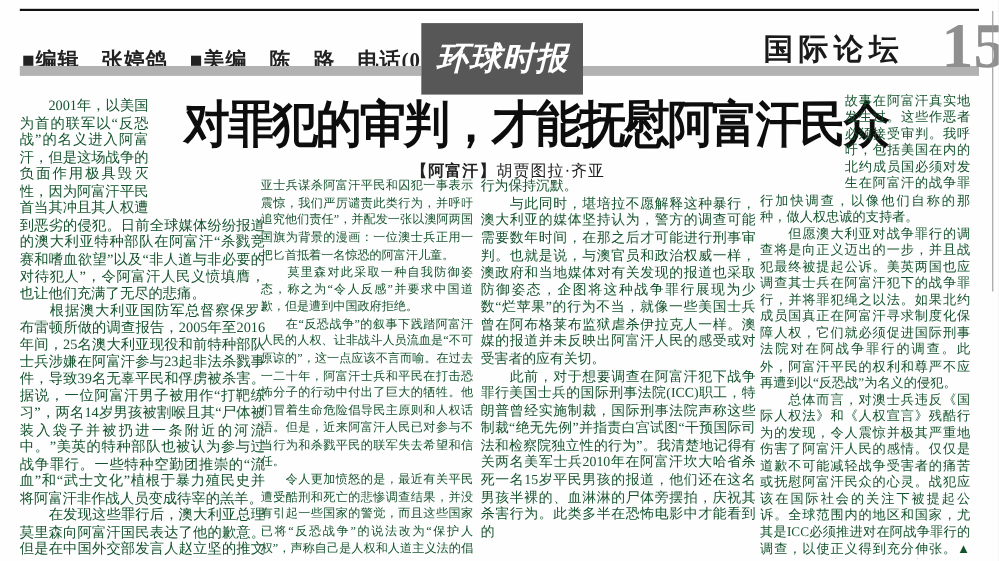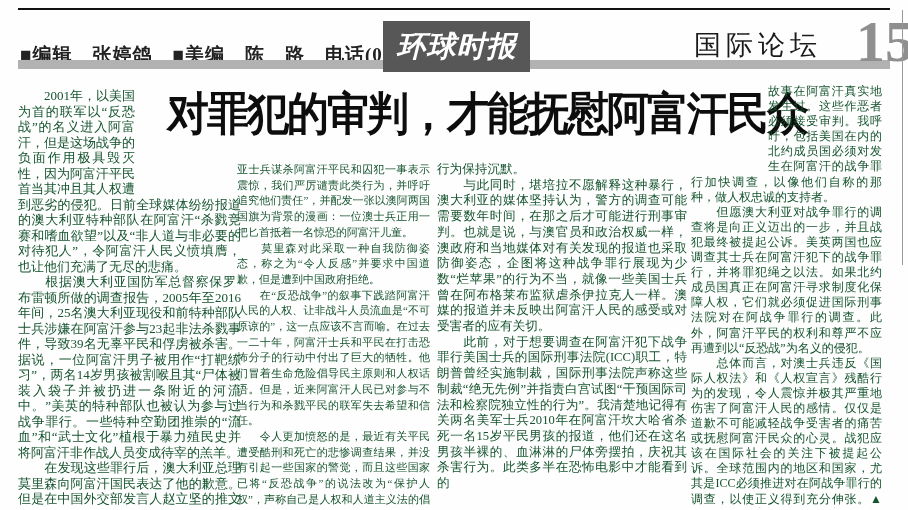--- a/index.html
+++ b/index.html
@@ -7,26 +7,26 @@
     position:relative;width:908px;height:510px;background:#fefefe;
     overflow:hidden;font-family:"Liberation Serif",serif;color:#1e1e1e;
   }
   .toprule{position:absolute;left:18px;top:8px;width:872px;height:2px;background:#111;}
   .issue-line{position:absolute;left:55px;top:20px;font-size:13.5px;font-weight:bold;letter-spacing:1px;color:#222;}
   .editor-line{position:absolute;left:20px;top:42px;font-size:19px;font-weight:bold;letter-spacing:1px;color:#222;}
   .graybar{position:absolute;height:9px;background:#b2b2b2;top:60px;}
   .graybar.left{left:18px;width:365px;}
   .graybar.right{left:530px;width:360px;}
   .masthead{
-    position:absolute;left:383px;top:21px;width:147px;height:51px;background:#575757;
+    position:absolute;left:383px;top:21px;width:147px;height:65px;background:#575757;
     color:#fff;display:flex;align-items:center;justify-content:center;
     font-size:29px;font-weight:bold;font-style:italic;letter-spacing:1px;
     font-family:"Liberation Serif",serif;
   }
-  .section-title{position:absolute;left:694px;top:27px;font-size:27px;font-weight:normal;letter-spacing:5px;color:#1a1a1a;}
+  .section-title{position:absolute;left:694px;top:27px;font-size:27px;font-weight:bold;letter-spacing:5px;color:#1a1a1a;}
   .page-number{position:absolute;left:828px;top:8px;font-size:58px;font-weight:bold;color:#8f8f8f;font-family:"Liberation Serif",serif;margin-left:28px;}
   .edge-rule{position:absolute;left:902px;top:10px;width:1px;height:255px;background:#9a9a9a;}
 
   .headline{
     position:absolute;left:167px;top:80px;width:625px;height:62px;
     font-family:"Liberation Sans",sans-serif;font-weight:900;font-size:42px;
     letter-spacing:-2px;color:#0d0d0d;white-space:nowrap;line-height:62px;
     transform:scaleY(1.08);transform-origin:top left;
   }
   .byline{position:absolute;left:237px;top:146px;width:450px;text-align:center;font-size:14.5px;color:#222;letter-spacing:1px;}
@@ -55,20 +55,23 @@
   <div class="graybar right"></div>
 
   <div class="masthead">环球时报</div>
 
   <div class="section-title">国际论坛</div>
   <div class="page-number">15</div>
   <div class="edge-rule"></div>
 
   <div class="headline">对罪犯的审判，才能抚慰阿富汗民众</div>
 
+  <div class="byline">
+    <span class="tag">【阿富汗】</span><span>胡贾图拉·齐亚</span>
+  </div>
 
   <div class="col col1">
     <div class="hl-spacer"></div>
     <span class="txt">　　2001年，以美国为首的联军以“反恐战”的名义进入阿富汗，但是这场战争的负面作用极具毁灭性，因为阿富汗平民首当其冲且其人权遭到恶劣的侵犯。日前全球媒体纷纷报道的澳大利亚特种部队在阿富汗“杀戮竞赛和嗜血欲望”以及“非人道与非必要的对待犯人”，令阿富汗人民义愤填膺，也让他们充满了无尽的悲痛。
 　　根据澳大利亚国防军总督察保罗·布雷顿所做的调查报告，2005年至2016年间，25名澳大利亚现役和前特种部队士兵涉嫌在阿富汗参与23起非法杀戮事件，导致39名无辜平民和俘虏被杀害。据说，一位阿富汗男子被用作“打靶练习”，两名14岁男孩被割喉且其“尸体被装入袋子并被扔进一条附近的河流中。”美英的特种部队也被认为参与过战争罪行。一些特种空勤团推崇的“流血”和“武士文化”植根于暴力殖民史并将阿富汗非作战人员变成待宰的羔羊。
 　　在发现这些罪行后，澳大利亚总理莫里森向阿富汗国民表达了他的歉意。但是在中国外交部发言人赵立坚的推文之后，他愤怒了。赵立坚写道：“对澳大利</span>
   </div>
 
   <div class="col col2">
     <span class="txt">亚士兵谋杀阿富汗平民和囚犯一事表示震惊，我们严厉谴责此类行为，并呼吁追究他们责任”，并配发一张以澳阿两国国旗为背景的漫画：一位澳士兵正用一把匕首抵着一名惊恐的阿富汗儿童。

